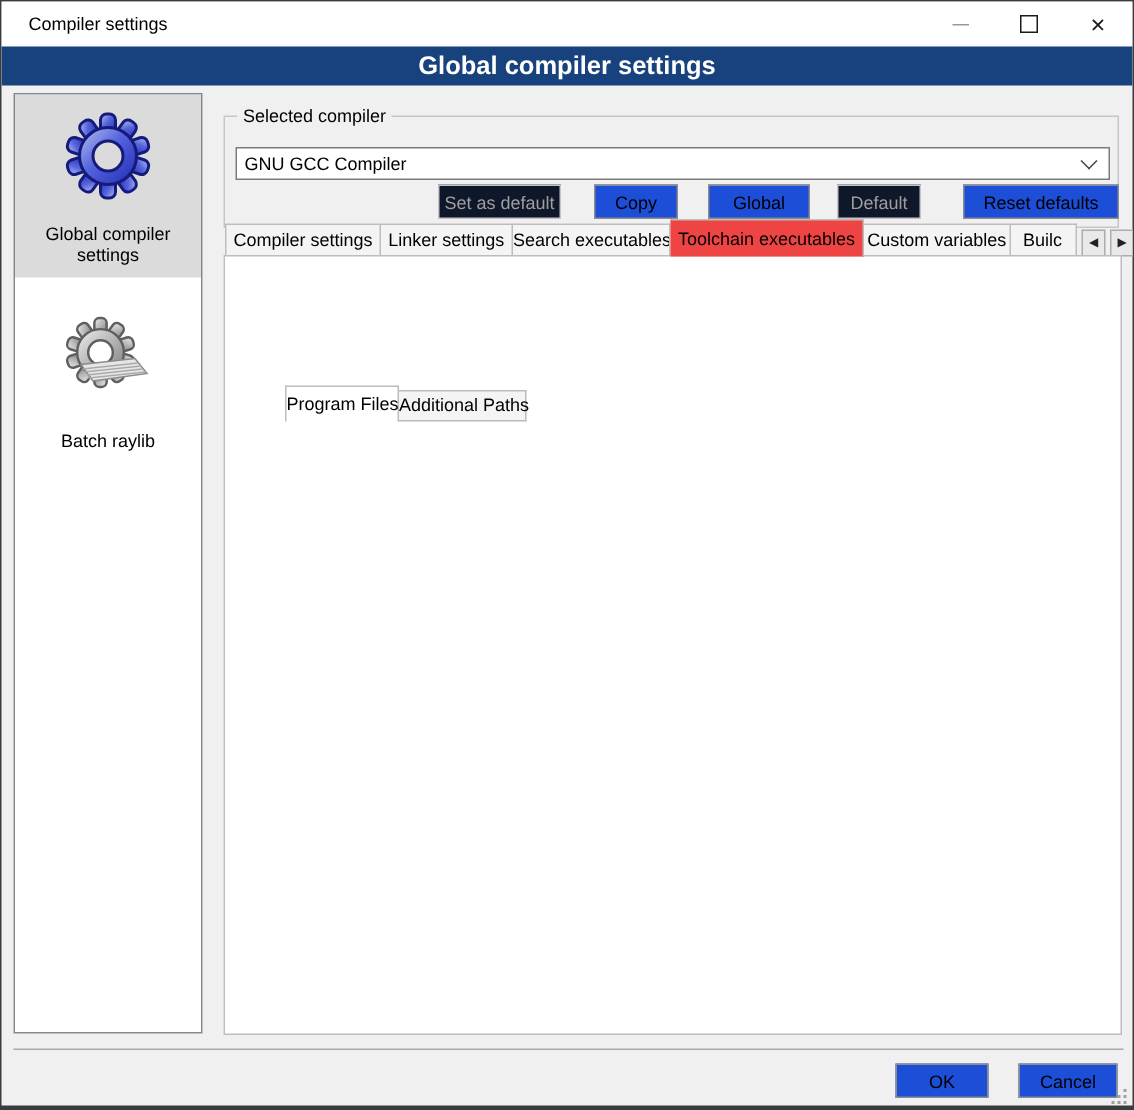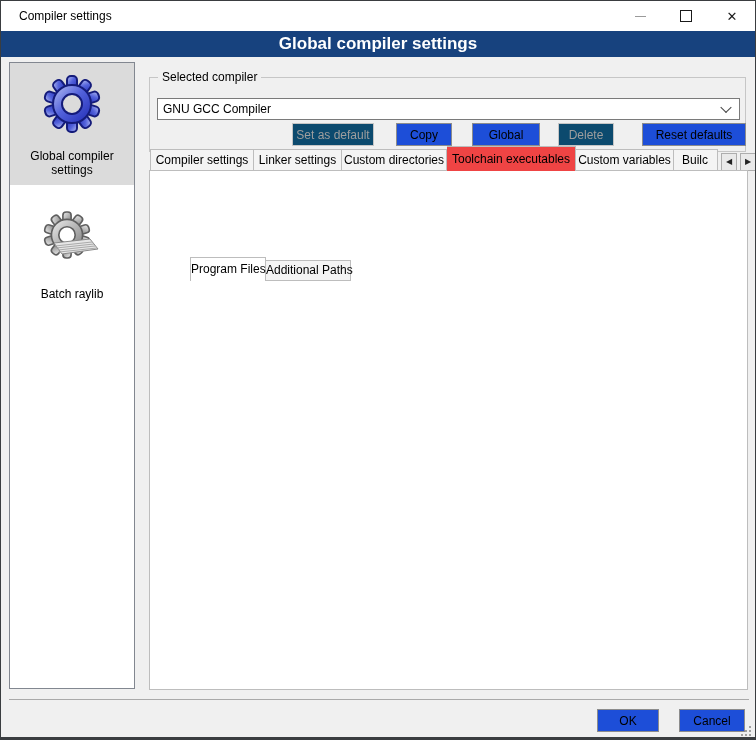--- a/index.html
+++ b/index.html
@@ -47,21 +47,21 @@
     position:absolute;box-sizing:border-box;background:#FFFFFF;border:1px solid #7A7A7A;
     display:flex;align-items:center;padding-left:5px;
   }
   .combo-main{left:7px;top:20px;width:583px;height:22px;}
   .chev{position:absolute;right:9px;top:50%;width:7px;height:7px;border-right:1px solid #444;
     border-bottom:1px solid #444;transform:translateY(-70%) rotate(45deg);}
   .btn{
     position:absolute;box-sizing:border-box;background:#1d4ed8;border:1px solid #8C8C8C;
     display:flex;align-items:center;justify-content:center;font-size:12px;cursor:default;
   }
-  .btn.disabled{background:#0c4a6e;border-color:#C5C5C5;color:#9E9E9E;}
+  .btn.disabled{background:#0f172a;border-color:#C5C5C5;color:#9E9E9E;}
   .b-setdefault{left:142px;top:45px;width:82px;height:23px;}
   .b-copy{left:246px;top:45px;width:56px;height:23px;}
   .b-rename{left:322px;top:45px;width:68px;height:23px;}
   .b-delete{left:408px;top:45px;width:56px;height:23px;}
   .b-reset{left:492px;top:45px;width:104px;height:23px;}
   
   .tabbar{position:absolute;left:149px;top:147px;height:23px;display:flex;align-items:flex-end;}
   .tab{
     box-sizing:border-box;height:22px;line-height:20px;text-align:center;
     background:#F4F4F4;border:1px solid #BDBDBD;border-left:none;
@@ -206,28 +206,28 @@
 
   <div class="groupbox gb-on-gray gb-compiler">
     <span class="legend">Selected compiler</span>
     <div class="combo combo-main">
       <span>GNU GCC Compiler</span>
       <span class="chev"></span>
     </div>
     <div class="btn disabled b-setdefault">Set as default</div>
     <div class="btn b-copy">Copy</div>
     <div class="btn b-rename">Global</div>
-    <div class="btn disabled b-delete">Delete</div>
+    <div class="btn disabled b-delete">Default</div>
     <div class="btn b-reset">Reset defaults</div>
   </div>
 
   <div class="tabbar">
     <div class="tab" style="width:104px">Compiler settings</div>
     <div class="tab" style="width:88px">Linker settings</div>
-    <div class="tab" style="width:105px">Custom directories</div>
+    <div class="tab" style="width:105px">Search executables</div>
     <div class="tab active" style="width:129px">Toolchain executables</div>
     <div class="tab" style="width:98px">Custom variables</div>
     <div class="tab" style="width:44px;text-align:left;padding-left:8px">Builc</div>
     <div class="tab-scroll">
         <span>◀</span>
       </div>
     <div class="tab-scroll">
         <span>▶</span>
       </div>
   </div>

